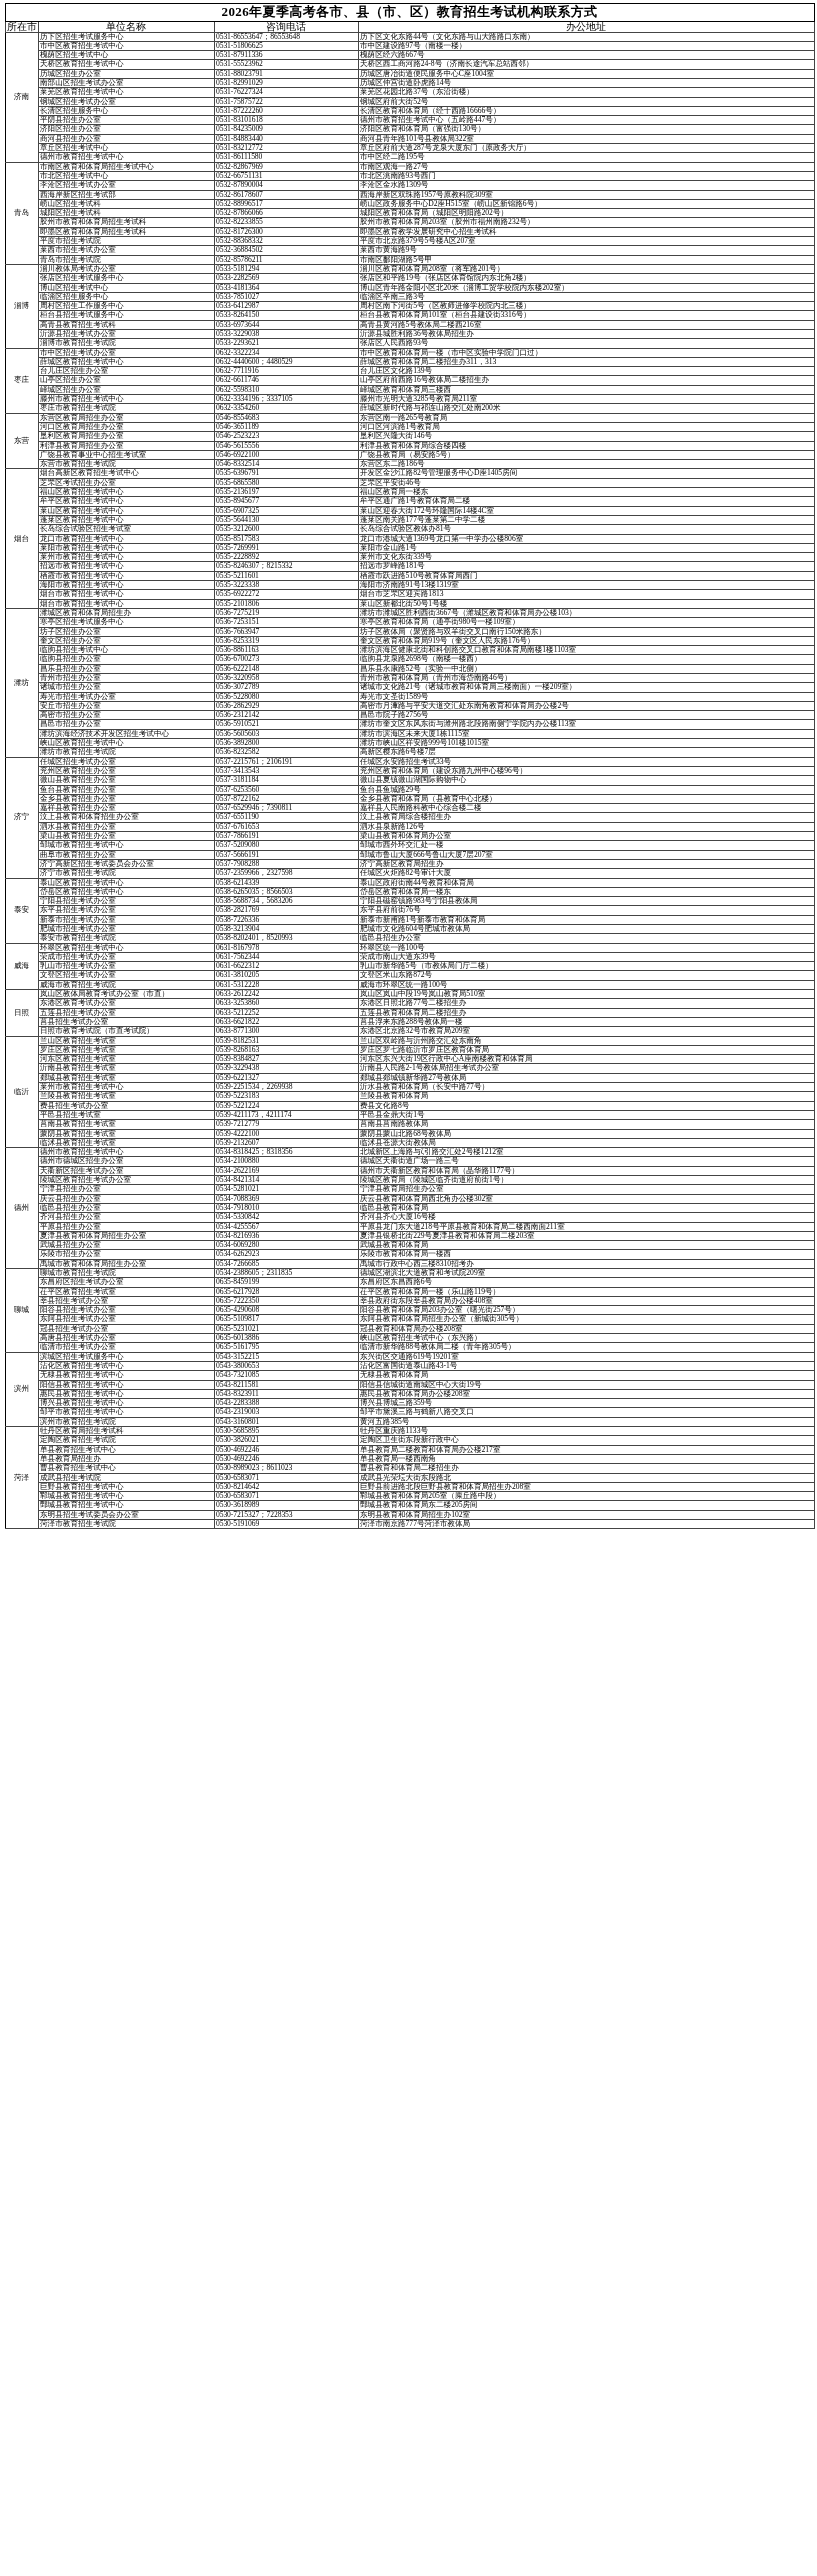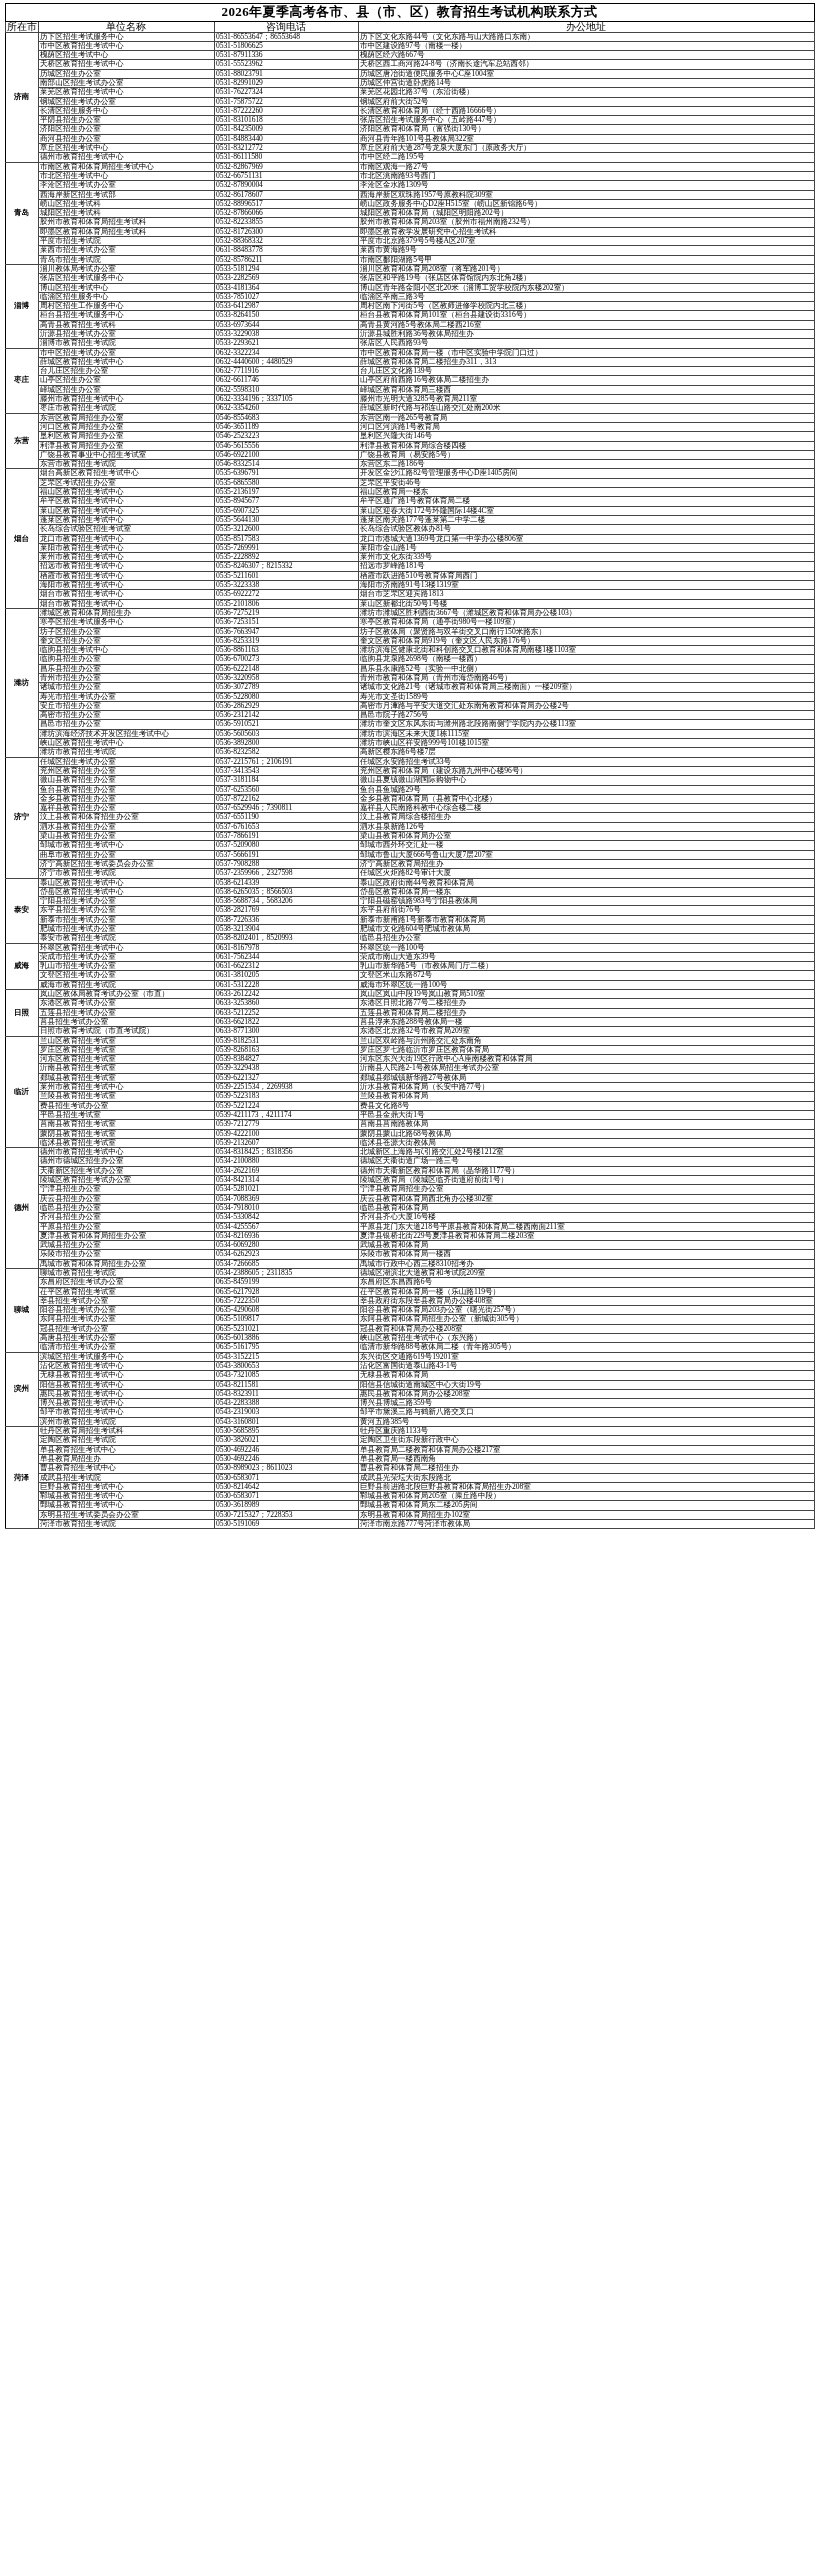--- a/index.html
+++ b/index.html
@@ -34,21 +34,20 @@
     vertical-align:middle;
     overflow:hidden;
     white-space:nowrap;
     color:#000;
   }
   td.city{
     text-align:center;
     font-size:7.6px;
     border-left:0.8px solid #000;
     border-right:0.8px solid #444;
-    font-weight:bold;
   }
   th.hdr{
     text-align:center;
     font-weight:normal;
     font-size:10px;
     height:9.8px;
     line-height:9.8px;
   }
   td.unit,td.phone,td.addr{text-align:left;}
   tr.title-row td{
@@ -125,21 +124,21 @@
           <td class="addr">钢城区府前大街52号</td>
         </tr>
         <tr>
           <td class="unit">长清区招生服务中心</td>
           <td class="phone">0531-87222260</td>
           <td class="addr">长清区教育和体育局（经十西路16666号）</td>
         </tr>
         <tr>
           <td class="unit">平阴县招生办公室</td>
           <td class="phone">0531-83101618</td>
-          <td class="addr">张店区招生考试服务中心（五岭路447号）</td>
+          <td class="addr">德州市教育招生考试中心（五岭路447号）</td>
         </tr>
         <tr>
           <td class="unit">济阳区招生办公室</td>
           <td class="phone">0531-84235009</td>
           <td class="addr">济阳区教育和体育局（富强街130号）</td>
         </tr>
         <tr>
           <td class="unit">商河县招生办公室</td>
           <td class="phone">0531-84883440</td>
           <td class="addr">商河县青年路101号县教体局322室</td>
@@ -195,21 +194,21 @@
           <td class="phone">0532-81726300</td>
           <td class="addr">即墨区教育教学发展研究中心招生考试科</td>
         </tr>
         <tr>
           <td class="unit">平度市招生考试院</td>
           <td class="phone">0532-88368332</td>
           <td class="addr">平度市北京路379号5号楼A区207室</td>
         </tr>
         <tr>
           <td class="unit">莱西市招生考试办公室</td>
-          <td class="phone">0631-88483778</td>
+          <td class="phone">0532-36884502</td>
           <td class="addr">莱西市黄海路9号</td>
         </tr>
         <tr>
           <td class="unit">青岛市招生考试院</td>
           <td class="phone">0532-85786211</td>
           <td class="addr">市南区鄱阳湖路5号甲</td>
         </tr>
         <tr>
           <td class="city" rowspan="9">淄博</td>
           <td class="unit">淄川教体局考试办公室</td>

